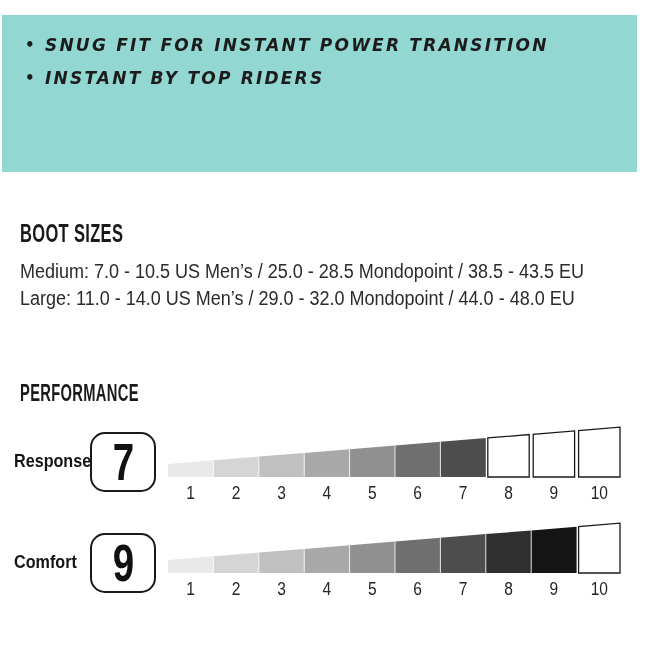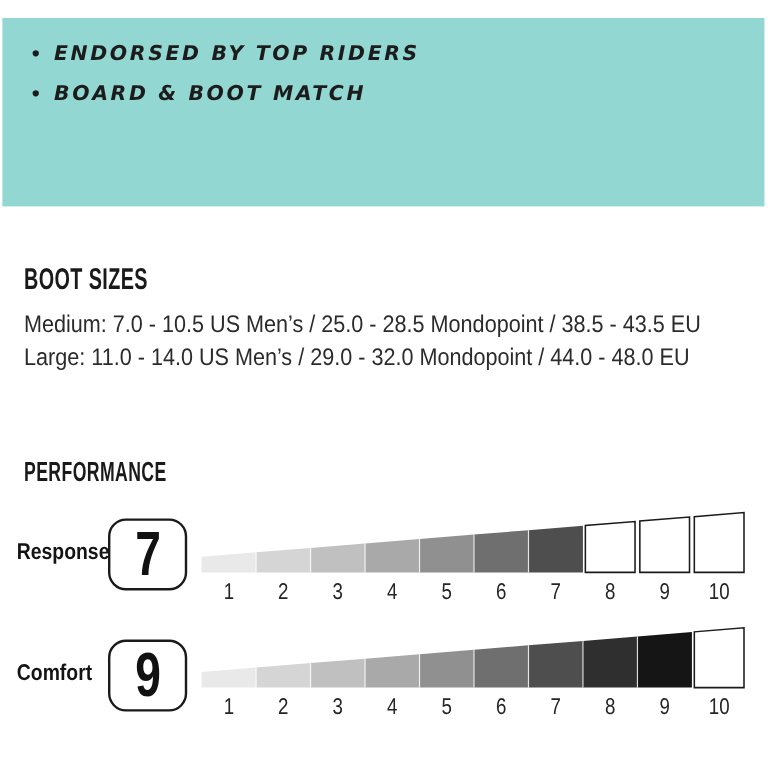--- a/index.html
+++ b/index.html
@@ -61,22 +61,22 @@
     font-family:"Liberation Sans",sans-serif;font-size:19px;fill:#252525;
   }
 </style>
 </head>
 <body>
 
 <div class="page">
 
   <section class="teal-panel">
     <ul>
-      <li>ENDORSED BY TOP RIDERS</li>
-      <li>BOARD &amp; BOOT MATCH</li>
+      <li>SNUG FIT FOR INSTANT POWER TRANSITION</li>
+      <li>INSTANT BY TOP RIDERS</li>
     </ul>
   </section>
 
   <h2 class="section-title boot-title">BOOT SIZES</h2>
   <p class="size-row size-row-0">Medium: 7.0 - 10.5 US Men’s / 25.0 - 28.5 Mondopoint / 38.5 - 43.5 EU</p>
   <p class="size-row size-row-1">Large: 11.0 - 14.0 US Men’s / 29.0 - 32.0 Mondopoint / 44.0 - 48.0 EU</p>
 
   <h2 class="section-title perf-title">PERFORMANCE</h2>
 
   <p class="metric-label metric-label-response">Response</p>

